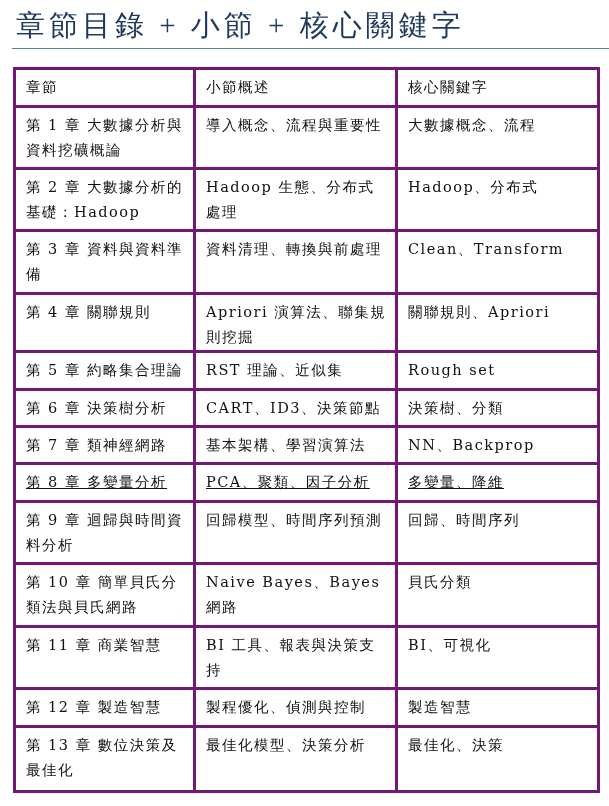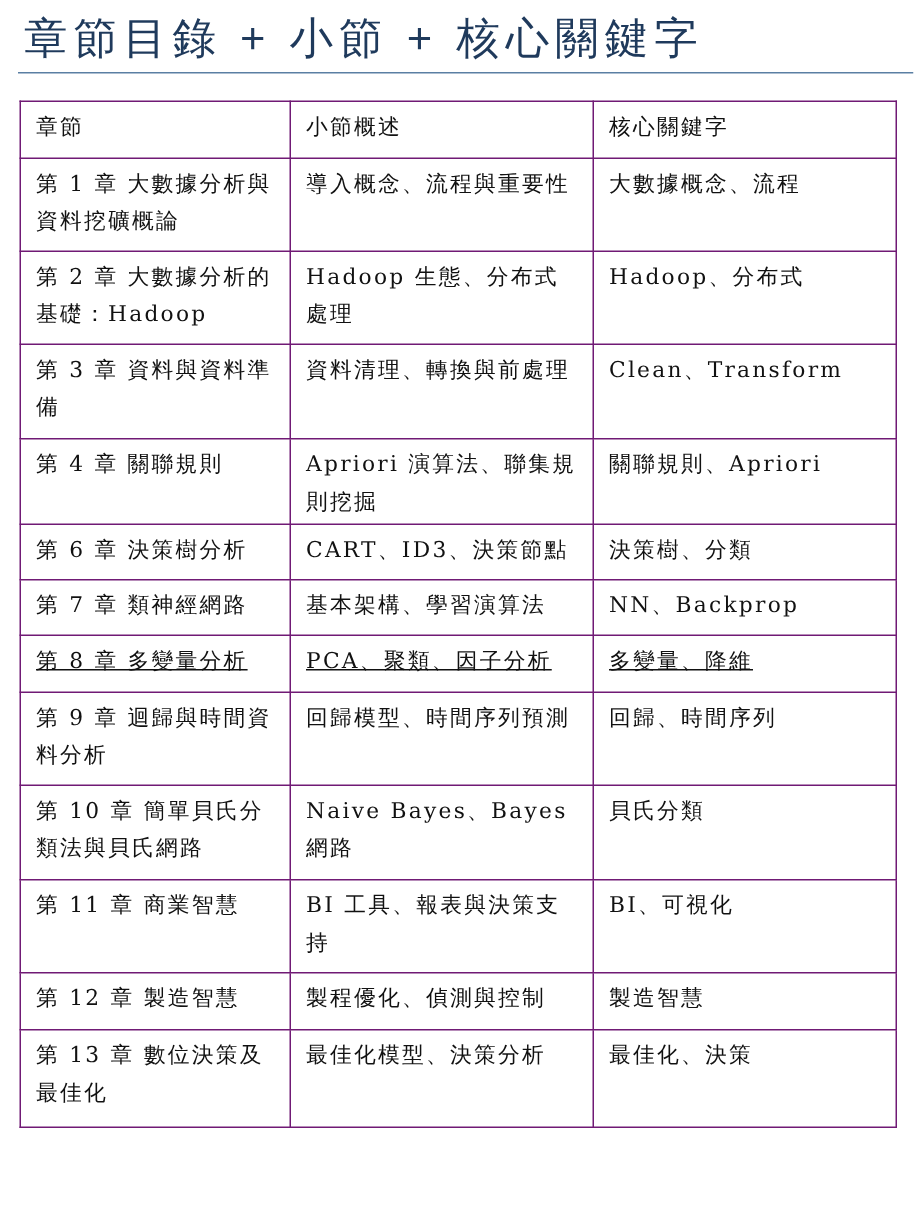--- a/index.html
+++ b/index.html
@@ -1,22 +1,22 @@
 <!DOCTYPE html>
 <html><head>
 <meta charset="utf-8">
 <style>
   html, body { margin:0; padding:0; background:#ffffff; }
   body { width:609px; height:806px; position:relative; overflow:hidden;
          font-family:"DejaVu Serif","Liberation Serif",serif; color:#111; }
   .title { position:absolute; left:16px; top:6px; font-size:29px; color:#1f3a5c;
-           letter-spacing:4px; white-space:nowrap; font-family:Liberation Sans, sans-serif; }
+           letter-spacing:4px; white-space:nowrap; font-family:Liberation Serif, serif; }
   .rule { position:absolute; left:12px; top:48px; width:597px; height:1px; background:#5a7fa3; }
   table { position:absolute; left:13px; top:67px; border-collapse:collapse; table-layout:fixed; width:584px; }
-  td { border:1px solid #701a75; vertical-align:top; padding:5px 8px 0 10px; font-size:14.5px; line-height:25px;
+  td { border:3px solid #701a75; vertical-align:top; padding:5px 8px 0 10px; font-size:14.5px; line-height:25px;
        letter-spacing:1.5px; word-break:break-all; }
   col.c1 { width:180px; } col.c2 { width:202px; } col.c3 { width:202px; }
 </style>
 </head>
 <body>
 
 <div class="title">章節目錄 + 小節 + 核心關鍵字</div>
 <div class="rule"></div>
 
 <table>
@@ -43,20 +43,25 @@
       </tr>
       <tr style="height: 63px;">
         <td>第 3 章 資料與資料準備</td>
         <td>資料清理、轉換與前處理</td>
         <td>Clean、Transform</td>
       </tr>
       <tr style="height: 57px;">
         <td>第 4 章 關聯規則</td>
         <td>Apriori 演算法、聯集規則挖掘</td>
         <td>關聯規則、Apriori</td>
+      </tr>
+      <tr style="height: 38px;">
+        <td>第 5 章 約略集合理論</td>
+        <td>RST 理論、近似集</td>
+        <td>Rough set</td>
       </tr>
       <tr style="height: 37px;">
         <td>第 6 章 決策樹分析</td>
         <td>CART、ID3、決策節點</td>
         <td>決策樹、分類</td>
       </tr>
       <tr style="height: 37px;">
         <td>第 7 章 類神經網路</td>
         <td>基本架構、學習演算法</td>
         <td>NN、Backprop</td>

